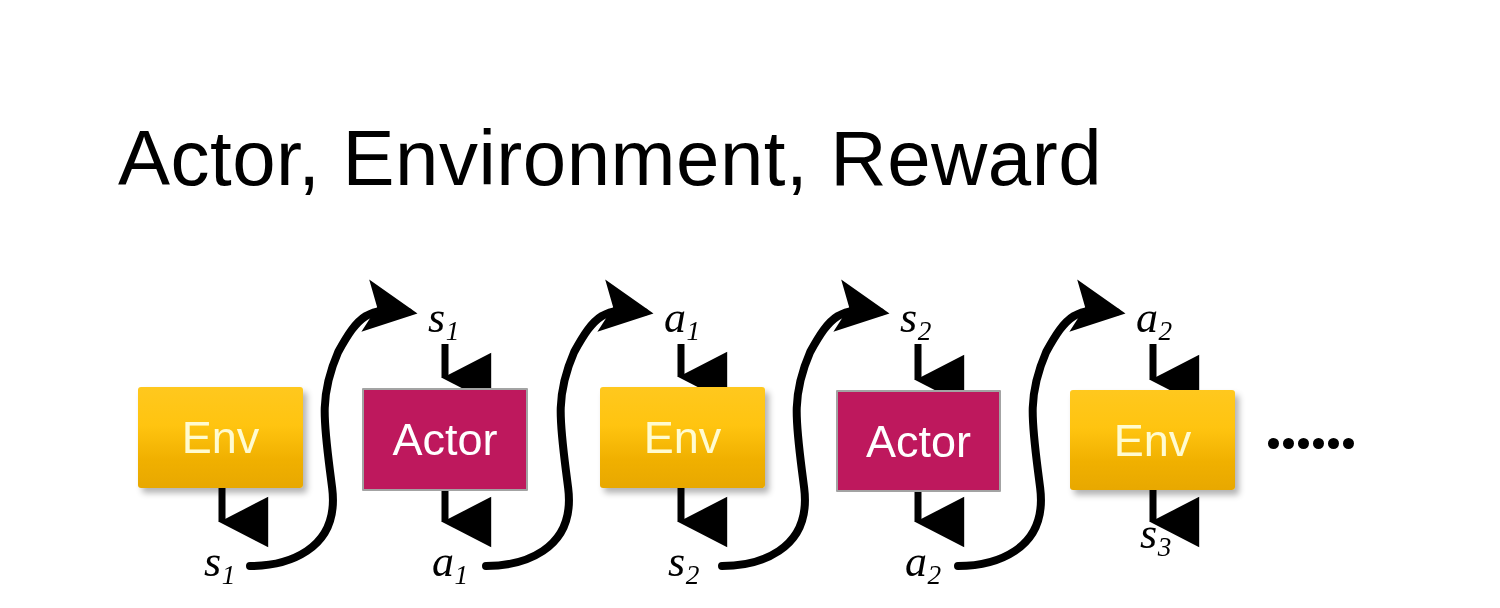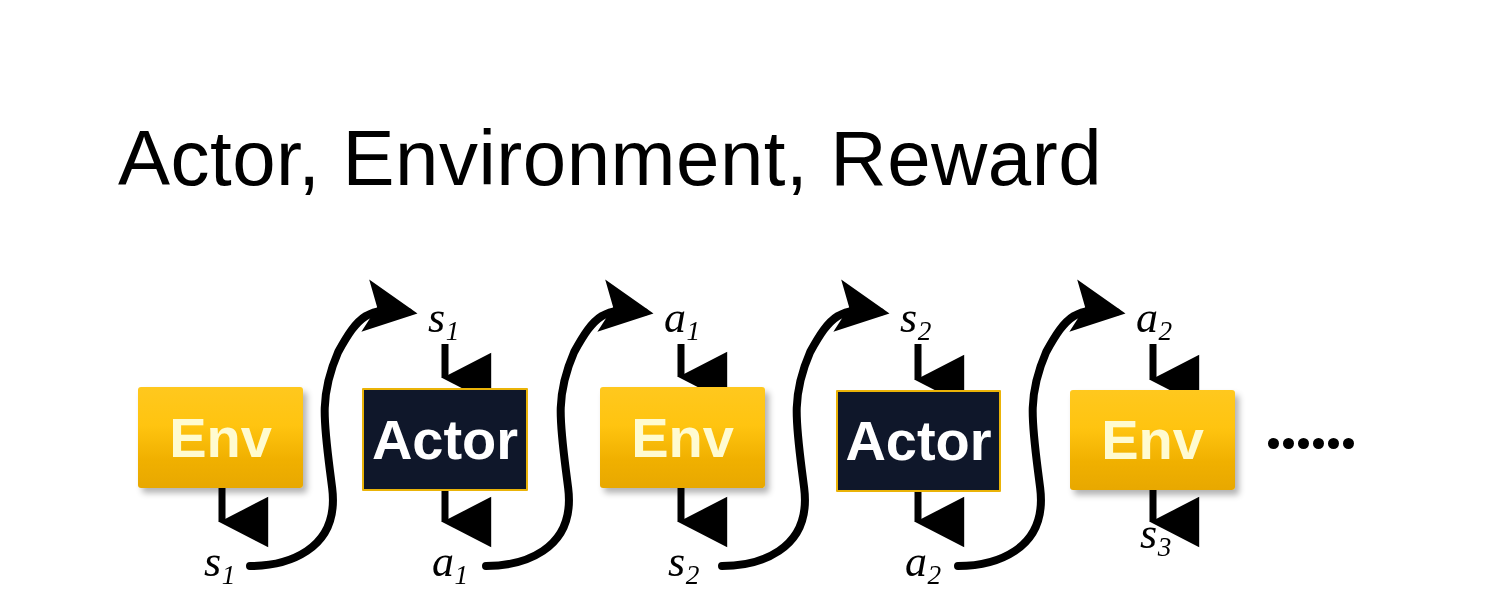--- a/index.html
+++ b/index.html
@@ -50,34 +50,34 @@
   }
 
   
   .node-box {
     position: absolute;
     box-sizing: border-box;
     display: flex;
     align-items: center;
     justify-content: center;
     font-family: "Liberation Sans", sans-serif;
-    font-size: 56px;
-    font-weight: 700;
+    font-size: 45px;
+    font-weight: 400;
     line-height: 1;
   }
   .node-box.env {
     background: linear-gradient(180deg, #FFC81E 0%, #FFC410 38%, #F0B000 72%, #E8A800 100%);
     color: #FFFBD0;
     border-radius: 3px;
     box-shadow: 4px 5px 6px rgba(0,0,0,0.30);
   }
   .node-box.actor {
-    background: #0f172a;
+    background: #be185d;
     color: #FFFFFF;
-    border: 2px solid #eab308;
+    border: 2px solid #a3a3a3;
     border-radius: 1px;
   }
 
   
   .math-label {
     position: absolute;
     font-family: "Liberation Serif", serif;
     font-style: italic;
     font-size: 44px;
     color: #000000;

